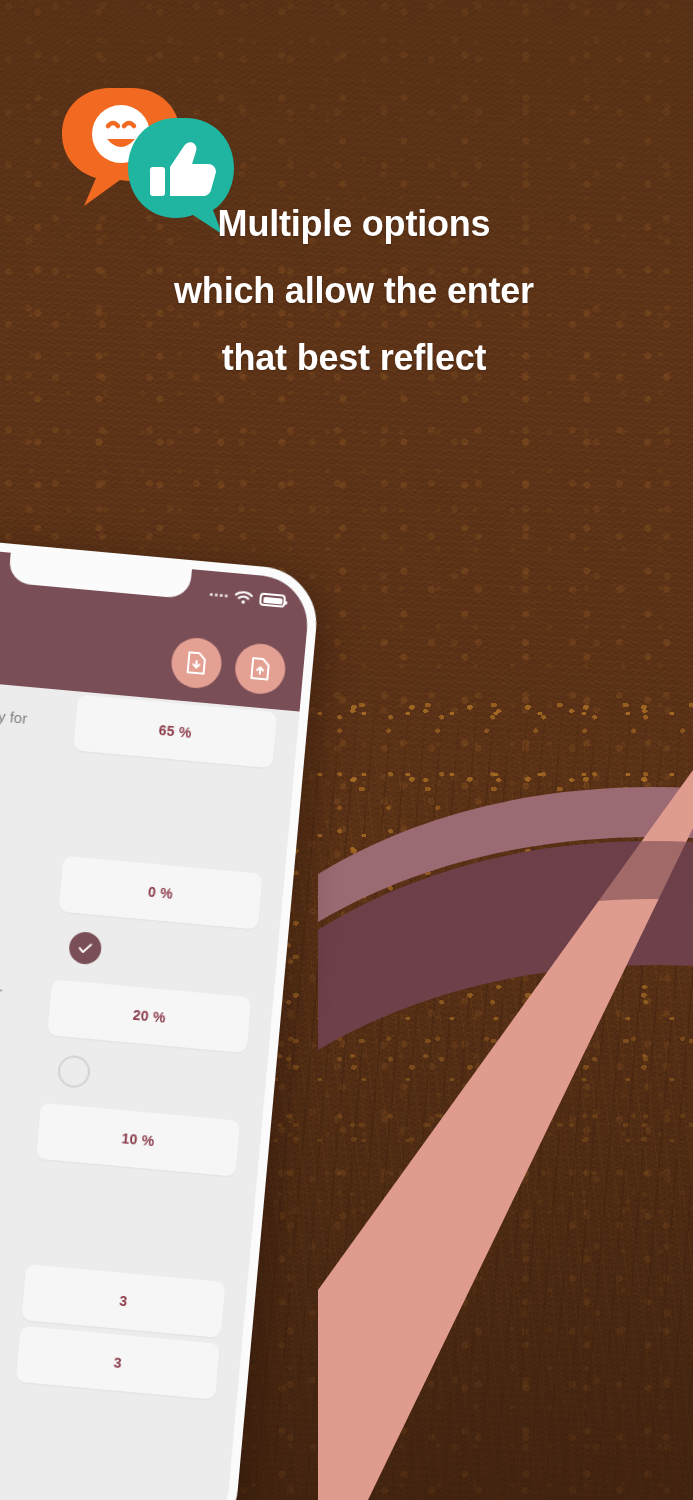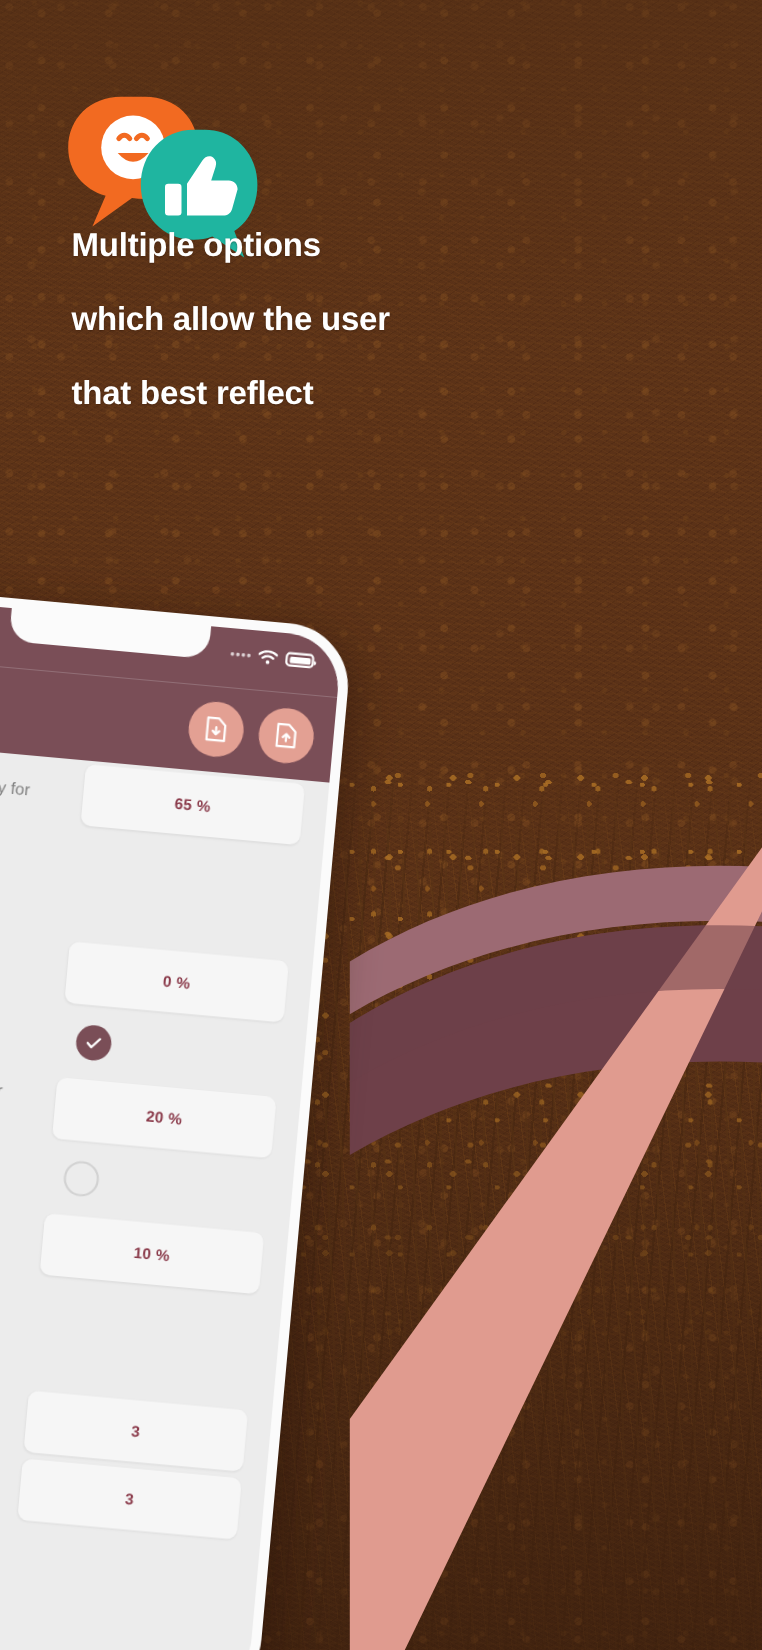--- a/index.html
+++ b/index.html
@@ -85,26 +85,26 @@
     left: 58px;
     top: 84px;
     width: 180px;
     height: 152px;
   }
   .bubble-svg { display: block; }
 
   
   .headline {
     position: absolute;
-    right: 108px;
+    right: 79px;
     top: 190px;
     width: 520px;
-    text-align: left;
+    text-align: center;
     color: #ffffff;
-    font-size: 30px;
+    font-size: 36px;
     font-weight: 700;
     line-height: 67px;
     letter-spacing: -0.2px;
     text-shadow: 0 1px 2px rgba(40,18,6,.35);
   }
   .headline .ln { display: block; white-space: nowrap; }
 
   
   .phone-wrap {
     position: absolute;
@@ -309,21 +309,21 @@
           <path d="M112 83 L126 62 C128.5 58 133 57 136 59.5 C138.5 61.6 139 64.5 138 67.5
                    L134 80 L150 80 C154.5 80 158 83.5 158 88 L153 106 C151.8 110 148.5 112 145 112
                    L112 112 Z" fill="#ffffff"></path>
         </g>
       </g>
     </svg>
   </div>
 
   <div class="headline">
     <span class="ln">Multiple options</span>
-    <span class="ln">which allow the user</span>
+    <span class="ln">which allow the enter</span>
     <span class="ln">that best reflect</span>
   </div>
 
   <div class="phone-wrap">
     <div class="phone">
       <div class="screen">
 
         <div class="statusbar">
           <div class="notch"></div>
 

